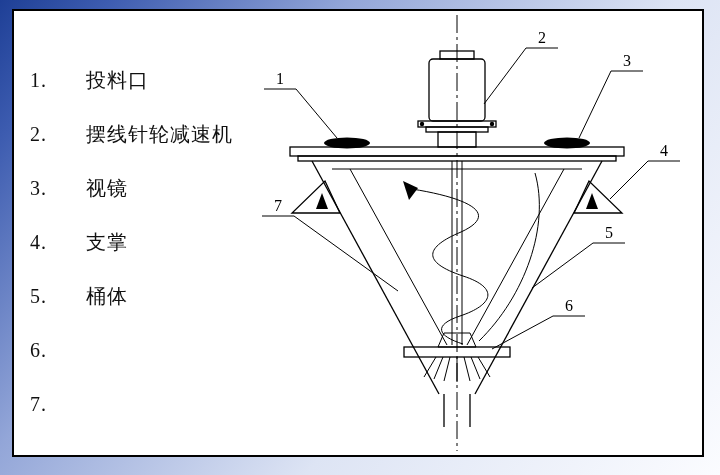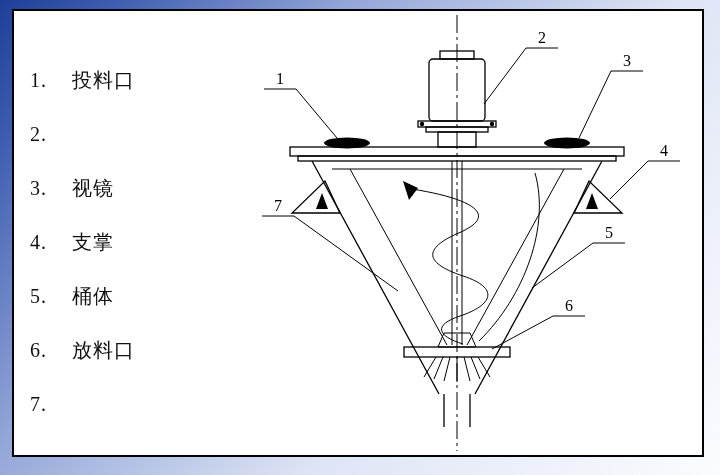--- a/index.html
+++ b/index.html
@@ -16,56 +16,56 @@
     background:#ffffff;border:2px solid #000;box-sizing:border-box;
   }
   .legend{
     position:absolute;left:16px;top:42px;margin:0;padding:0;list-style:none;
   }
   .legend li{
     height:54px;display:flex;align-items:center;
     font-size:20px;color:#111;letter-spacing:1px;white-space:nowrap;
   }
   .legend .num{width:36px;}
-  .legend .lab{margin-left:6px;}
+  .legend .lab{margin-left:20px;}
   svg{position:absolute;left:218px;top:0;}
   .ln{stroke:#000;stroke-width:1.3;fill:none;}
   .thin{stroke:#000;stroke-width:1;fill:none;}
   .blk{fill:#000;stroke:none;}
   .callout-text{font-family:"Liberation Serif","DejaVu Serif",serif;font-size:16px;fill:#000;text-anchor:middle;}
 </style>
 </head>
 <body>
 
 <div class="slide">
   <div class="panel">
 
     <ol class="legend">
       <li>
         <span class="num">1.</span>
         <span class="lab">投料口</span>
       </li>
       <li>
         <span class="num">2.</span>
+        <span class="lab">摆线针轮减速机</span>
       </li>
       <li>
         <span class="num">3.</span>
         <span class="lab">视镜</span>
       </li>
       <li>
         <span class="num">4.</span>
         <span class="lab">支掌</span>
       </li>
       <li>
         <span class="num">5.</span>
         <span class="lab">桶体</span>
       </li>
       <li>
         <span class="num">6.</span>
-        <span class="lab">放料口</span>
       </li>
       <li>
         <span class="num">7.</span>
       </li>
     </ol>
 
     <svg width="460" height="446" viewBox="0 0 460 446">
       <defs>
         <pattern id="hatchV" width="3.2" height="6" patternUnits="userSpaceOnUse">
           <line x1="1" y1="0" x2="1" y2="6" stroke="#000" stroke-width="1"></line>

